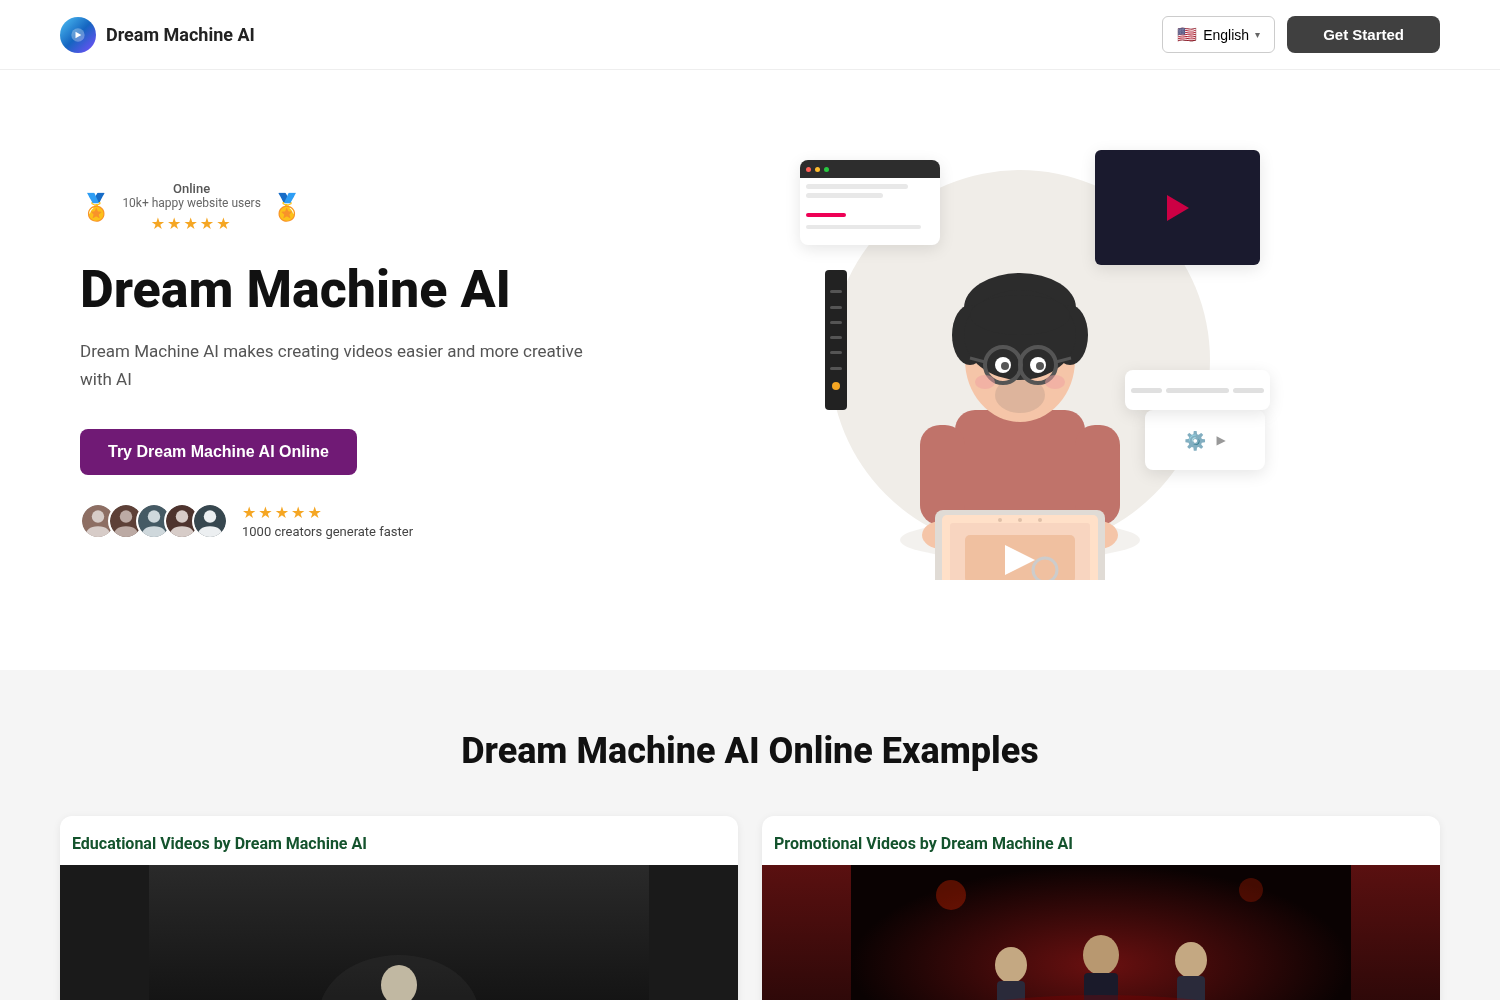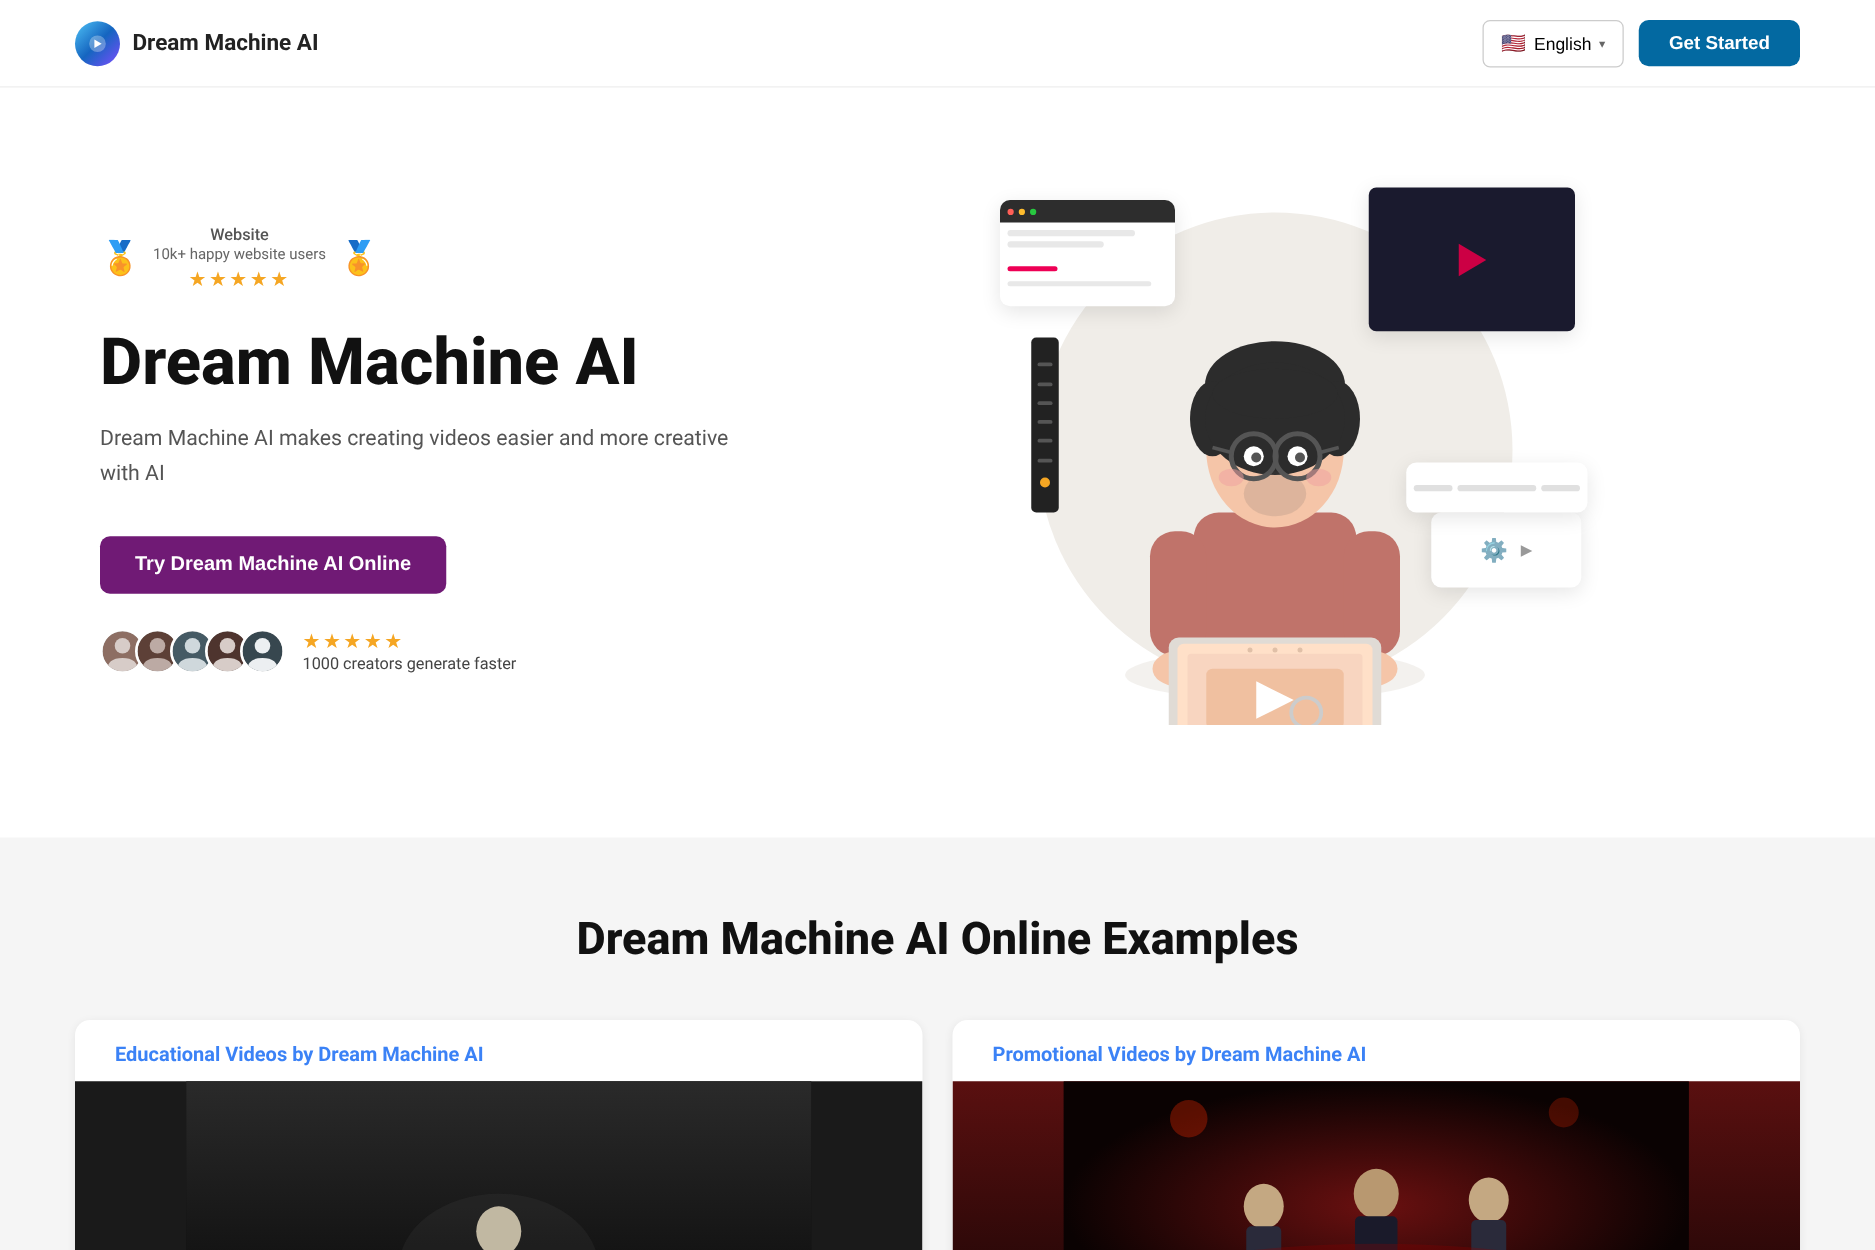--- a/index.html
+++ b/index.html
@@ -22,22 +22,22 @@
     .nav-links a { text-decoration: none; color: #333; font-size: 15px; cursor: pointer; }
     .nav-right { display: flex; align-items: center; gap: 12px; }
     .lang-btn {
       display: flex; align-items: center; gap: 6px;
       border: 1px solid #ccc; border-radius: 6px;
       padding: 8px 14px; cursor: pointer; font-size: 14px; background: #fff;
     }
     .lang-btn .flag { font-size: 16px; }
     .lang-btn .chevron { font-size: 10px; color: #666; }
     .get-started-btn {
-      background: #0369a1; color: #fff; border: none;
-      border-radius: 8px; padding: 10px 24px; font-size: 15px;
+      background: #404040; color: #fff; border: none;
+      border-radius: 8px; padding: 10px 36px; font-size: 15px;
       font-weight: 600; cursor: pointer;
     }
 
     
     .hero {
       display: flex; align-items: center; justify-content: space-between;
       padding: 60px 60px 80px 80px; min-height: 580px; background: #fff;
     }
     .hero-left { max-width: 520px; }
     .badge-row {
@@ -118,21 +118,21 @@
     }
     .examples-title {
       text-align: center; font-size: 36px; font-weight: 800; margin-bottom: 44px; color: #111;
     }
     .examples-grid { display: grid; grid-template-columns: 1fr 1fr; gap: 24px; }
     .example-card {
       background: #fff; border-radius: 12px; overflow: hidden;
       box-shadow: 0 2px 8px rgba(0,0,0,0.07);
     }
     .example-card-title {
-      font-size: 16px; font-weight: 700; padding: 18px 32px 12px; color: #3b82f6;
+      font-size: 16px; font-weight: 700; padding: 18px 12px 12px; color: #14532d;
     }
     .thumb-placeholder {
       width: 100%; height: 200px; display: flex; align-items: center; justify-content: center;
       position: relative; overflow: hidden;
     }
     .thumb-dark { background: #1a1a1a; }
     .thumb-red { background: linear-gradient(to bottom, #5a1010 0%, #1a0505 100%); }
   </style>
 </head>
 <body>
@@ -158,21 +158,21 @@
     <button class="get-started-btn">Get Started</button>
   </div>
 </nav>
 
 <section class="hero">
   <div class="hero-left">
     
     <div class="badge-row">
       <span class="laurel">🏅</span>
       <div class="badge-center">
-        <div class="badge-title">Website</div>
+        <div class="badge-title">Online</div>
         <div class="badge-sub">10k+ happy website users</div>
         <div class="stars">★★★★★</div>
       </div>
       <span class="laurel" style="transform:scaleX(-1)">🏅</span>
     </div>
 
     <h1 class="hero-title">Dream Machine AI</h1>
     <p class="hero-desc">Dream Machine AI makes creating videos easier and more creative with AI</p>
     <button class="try-btn">Try Dream Machine AI Online</button>
 

